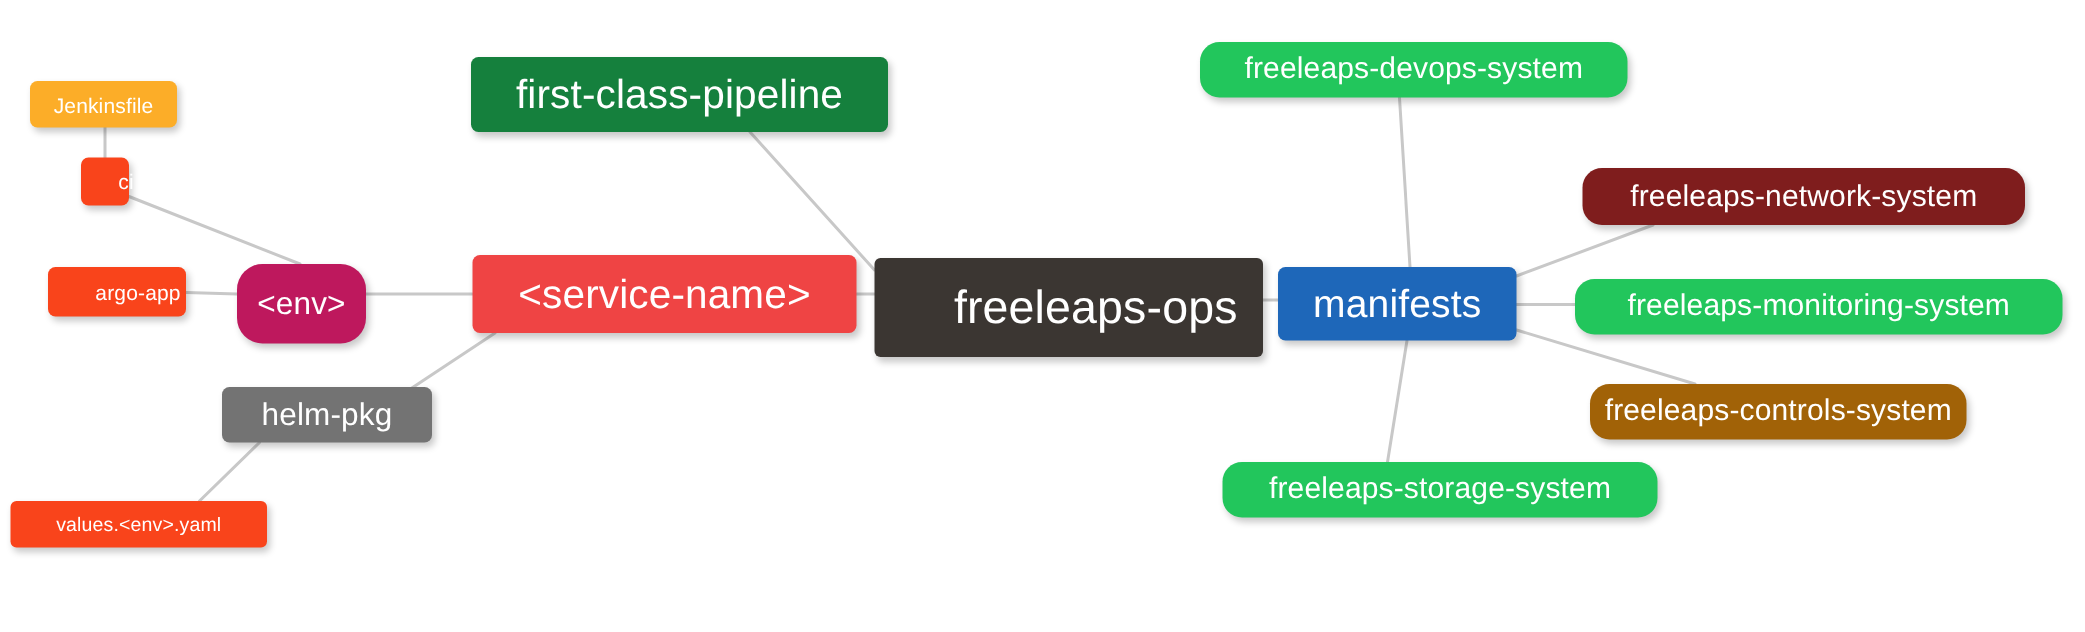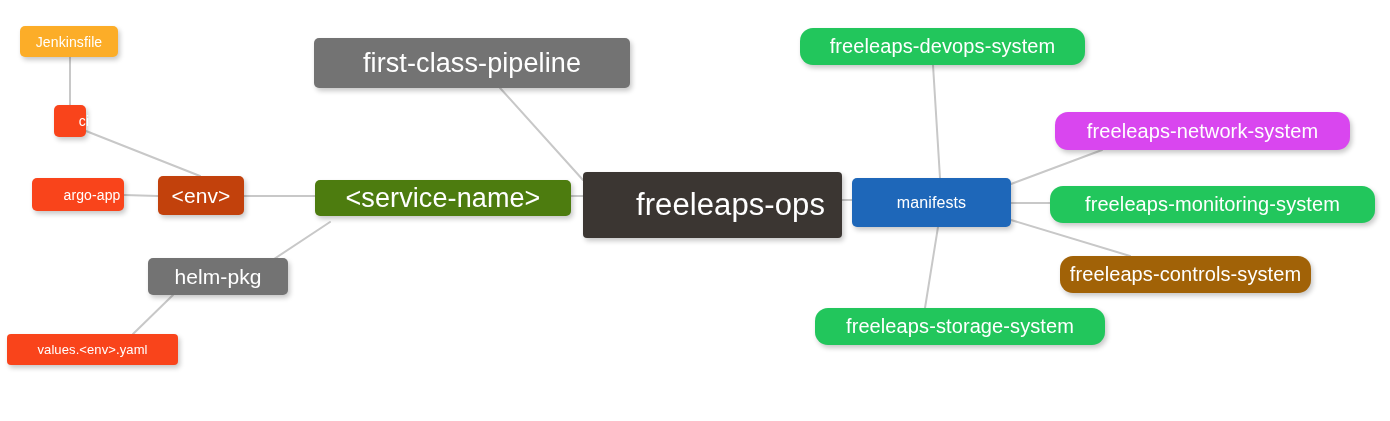--- a/index.html
+++ b/index.html
@@ -41,34 +41,35 @@
     background: #3b3632;
     border-radius: 4px;
     font-size: 31px;
   }
   .node-blue {
     background: #1e67b9;
     font-size: 27px;
   }
   .node-blue-mid {
     background: #1e67b9;
-    font-size: 16px;
+    font-size: 26px;
   }
   .node-green {
     background: #22c65c;
     font-size: 20px;
     border-radius: 13px;
   }
   .node-green-sm {
     background: #22c65c;
     font-size: 21px;
   }
   .node-orange {
     background: #fcad28;
     font-size: 14px;
+    margin-top: 28px;
   }
   .node-red {
     background: #f9441b;
     font-size: 14px;
     padding-left: 28px;
   }
   .node-red-sm {
     background: #f9441b;
     font-size: 13px;
     border-radius: 4px;
@@ -97,45 +98,45 @@
   <div id="node-layer">
       <div class="node node-orange" style="left: 20px; top: 26px; width: 98px; height: 31px; background: rgb(252, 173, 40);">
         <span>Jenkinsfile</span>
       </div>
       <div class="node node-red" style="left: 54px; top: 105px; width: 32px; height: 32px; background: rgb(249, 68, 27);">
         <span>ci</span>
       </div>
       <div class="node node-red" style="left: 32px; top: 178px; width: 92px; height: 33px; background: rgb(249, 68, 27);">
         <span>argo-app</span>
       </div>
-      <div class="node node-green-sm" style="left: 158px; top: 176px; width: 86px; height: 39px; background: #c2410c;">
+      <div class="node node-green-sm" style="left: 158px; top: 176px; width: 86px; height: 53px; background: #be185d; border-radius: 17px;">
         <span>&lt;env&gt;</span>
       </div>
       <div class="node node-green-sm" style="left: 148px; top: 258px; width: 140px; height: 37px; background: #737373; justify-content: center;">
         <span>helm-pkg</span>
       </div>
       <div class="node node-red-sm" style="left: 7px; top: 334px; width: 171px; height: 31px; background: rgb(249, 68, 27);">
         <span>values.&lt;env&gt;.yaml</span>
       </div>
-      <div class="node node-blue" style="left: 314px; top: 38px; width: 316px; height: 50px; background: #737373;">
+      <div class="node node-blue" style="left: 314px; top: 38px; width: 278px; height: 50px; background: #15803d;">
         <span>first-class-pipeline</span>
       </div>
-      <div class="node node-blue" style="left: 315px; top: 180px; width: 256px; height: 36px; background: #4d7c0f;">
+      <div class="node node-blue" style="left: 315px; top: 170px; width: 256px; height: 52px; background: #ef4444;">
         <span>&lt;service-name&gt;</span>
       </div>
       <div class="node node-root" style="left: 583px; top: 172px; width: 259px; height: 66px; background: rgb(59, 54, 50); padding-left: 36px;">
         <span>freeleaps-ops</span>
       </div>
       <div class="node node-blue-mid" style="left: 852px; top: 178px; width: 159px; height: 49px; background: rgb(30, 103, 185);">
         <span>manifests</span>
       </div>
       <div class="node node-green" style="left: 800px; top: 28px; width: 285px; height: 37px; background: rgb(34, 198, 92);">
         <span>freeleaps-devops-system</span>
       </div>
-      <div class="node node-green" style="left: 1055px; top: 112px; width: 295px; height: 38px; background: #d946ef;">
+      <div class="node node-green" style="left: 1055px; top: 112px; width: 295px; height: 38px; background: #7f1d1d;">
         <span>freeleaps-network-system</span>
       </div>
       <div class="node node-green" style="left: 1050px; top: 186px; width: 325px; height: 37px; background: rgb(34, 198, 92);">
         <span>freeleaps-monitoring-system</span>
       </div>
       <div class="node node-green" style="left: 1060px; top: 256px; width: 251px; height: 37px; background: #a16207;">
         <span>freeleaps-controls-system</span>
       </div>
       <div class="node node-green" style="left: 815px; top: 308px; width: 290px; height: 37px; background: rgb(34, 198, 92);">
         <span>freeleaps-storage-system</span>

